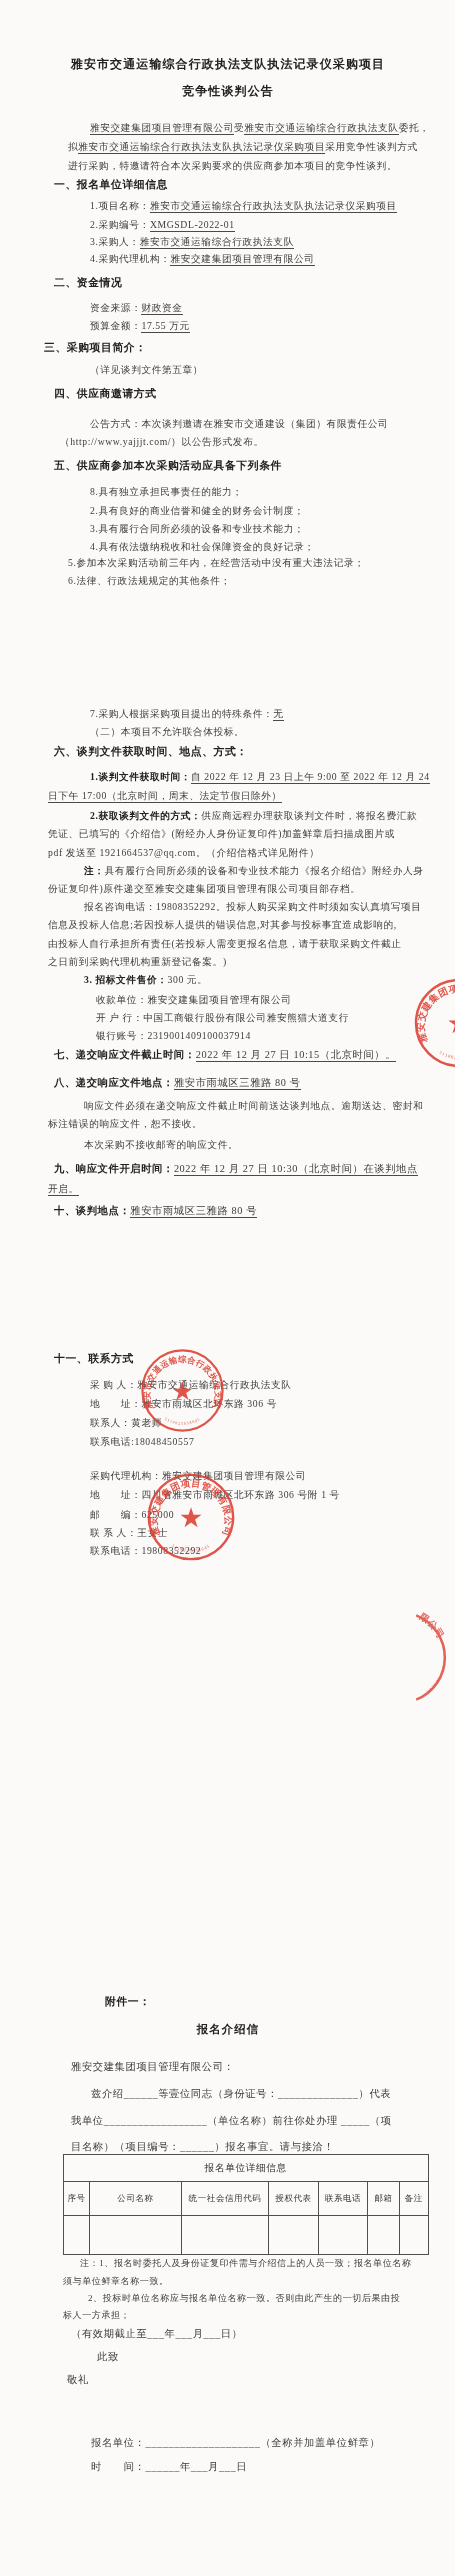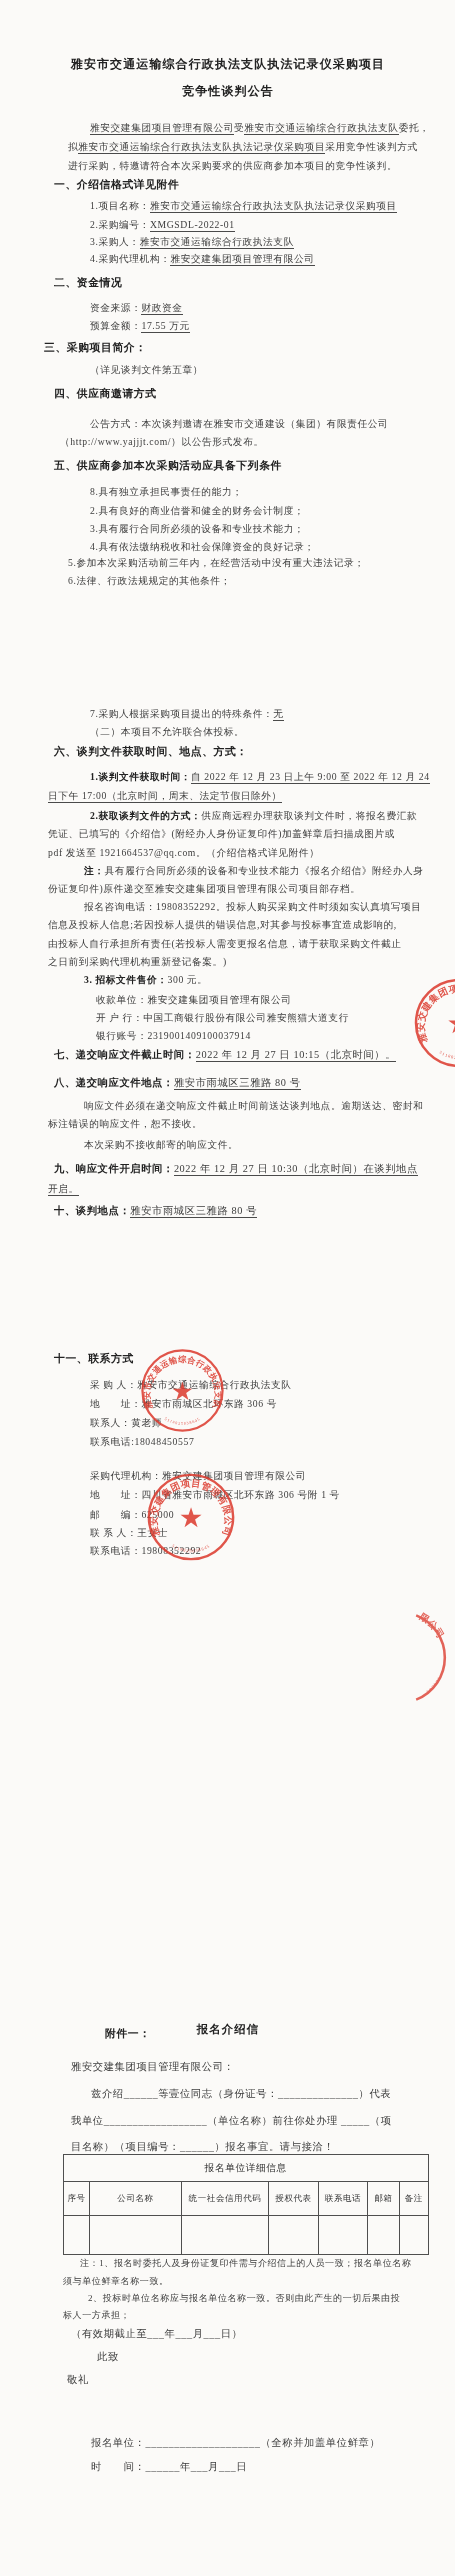--- a/index.html
+++ b/index.html
@@ -47,21 +47,21 @@
 <body>
 
 <div class="page">
 
   <div>
       <div class="line center b" style="top: 58px; font-size: 12px;"><span>雅安市交通运输综合行政执法支队执法记录仪采购项目</span></div>
       <div class="line center b" style="top: 85px; font-size: 12px;"><span>竞争性谈判公告</span></div>
       <div class="line" style="top: 121px; left: 90px;"><span class="u">雅安交建集团项目管理有限公司</span><span>受</span><span class="u">雅安市交通运输综合行政执法支队</span><span>委托，</span></div>
       <div class="line" style="top: 140px; left: 68px;"><span>拟</span><span class="u">雅安市交通运输综合行政执法支队执法记录仪采购项目</span><span>采用竞争性谈判方式</span></div>
       <div class="line" style="top: 159px; left: 68px;"><span>进行采购，特邀请符合本次采购要求的供应商参加本项目的竞争性谈判。</span></div>
-      <div class="line b" style="top: 178px; left: 54px; font-size: 10.8px;"><span>一、介绍信格式详见附件</span></div>
+      <div class="line b" style="top: 178px; left: 54px; font-size: 10.8px;"><span>一、报名单位详细信息</span></div>
       <div class="line" style="top: 199px; left: 90px;"><span>1.项目名称：</span><span class="u">雅安市交通运输综合行政执法支队执法记录仪采购项目</span></div>
       <div class="line" style="top: 218px; left: 90px;"><span>2.采购编号：</span><span class="u">XMGSDL-2022-01</span></div>
       <div class="line" style="top: 235px; left: 90px;"><span>3.采购人：</span><span class="u">雅安市交通运输综合行政执法支队</span></div>
       <div class="line" style="top: 252px; left: 90px;"><span>4.采购代理机构：</span><span class="u">雅安交建集团项目管理有限公司</span></div>
       <div class="line b" style="top: 276px; left: 54px; font-size: 10.8px;"><span>二、资金情况</span></div>
       <div class="line" style="top: 301px; left: 90px;"><span>资金来源：</span><span class="u">财政资金</span></div>
       <div class="line" style="top: 319px; left: 90px;"><span>预算金额：</span><span class="u">17.55 万元</span></div>
       <div class="line b" style="top: 341px; left: 44px; font-size: 10.8px;"><span>三、采购项目简介：</span></div>
       <div class="line" style="top: 364px; left: 90px; font-family: Liberation Mono, monospace;"><span>（详见谈判文件第五章）</span></div>
       <div class="line b" style="top: 387px; left: 54px; font-size: 10.8px;"><span>四、供应商邀请方式</span></div>
@@ -103,21 +103,21 @@
       <div class="line b" style="top: 1352px; left: 54px; font-size: 10.8px;"><span>十一、联系方式</span></div>
       <div class="line" style="top: 1378px; left: 90px;"><span>采 购 人：雅安市交通运输综合行政执法支队</span></div>
       <div class="line" style="top: 1397px; left: 90px;"><span>地　　址：雅安市雨城区北环东路 306 号</span></div>
       <div class="line" style="top: 1416px; left: 90px;"><span>联系人：黄老师</span></div>
       <div class="line" style="top: 1435px; left: 90px;"><span>联系电话:18048450557</span></div>
       <div class="line" style="top: 1469px; left: 90px;"><span>采购代理机构：雅安交建集团项目管理有限公司</span></div>
       <div class="line" style="top: 1488px; left: 90px;"><span>地　　址：四川省雅安市雨城区北环东路 306 号附 1 号</span></div>
       <div class="line" style="top: 1508px; left: 90px;"><span>邮　　编：625000</span></div>
       <div class="line" style="top: 1526px; left: 90px;"><span>联 系 人：王女士</span></div>
       <div class="line" style="top: 1544px; left: 90px;"><span>联系电话：19808352292</span></div>
-      <div class="line b" style="top: 1995px; left: 105px; font-size: 10.8px; margin-top: 32px;"><span>附件一：</span></div>
+      <div class="line b" style="top: 1995px; left: 105px; font-size: 10.8px;"><span>附件一：</span></div>
       <div class="line center b" style="top: 2023px; font-size: 11.4px;"><span>报名介绍信</span></div>
       <div class="line" style="top: 2060px; left: 71px; font-size: 10.3px;"><span>雅安交建集团项目管理有限公司：</span></div>
       <div class="line" style="top: 2087px; left: 91px; font-size: 10.3px;"><span>兹介绍______等壹位同志（身份证号：______________）代表</span></div>
       <div class="line" style="top: 2114px; left: 71px; font-size: 10.3px;"><span>我单位__________________（单位名称）前往你处办理 _____（项</span></div>
       <div class="line" style="top: 2140px; left: 71px; font-size: 10.3px;"><span>目名称）（项目编号：______）报名事宜。请与接洽！</span></div>
       <div class="line" style="top: 2257px; left: 80px; font-size: 9px;"><span>注：1、报名时委托人及身份证复印件需与介绍信上的人员一致；报名单位名称</span></div>
       <div class="line" style="top: 2275px; left: 63px; font-size: 9px;"><span>须与单位鲜章名称一致。</span></div>
       <div class="line" style="top: 2292px; left: 88px; font-size: 9px;"><span>2、投标时单位名称应与报名单位名称一致。否则由此产生的一切后果由投</span></div>
       <div class="line" style="top: 2309px; left: 63px; font-size: 9px;"><span>标人一方承担；</span></div>
       <div class="line" style="top: 2327px; left: 71px; font-size: 10.3px;"><span>（有效期截止至___年___月___日）</span></div>

